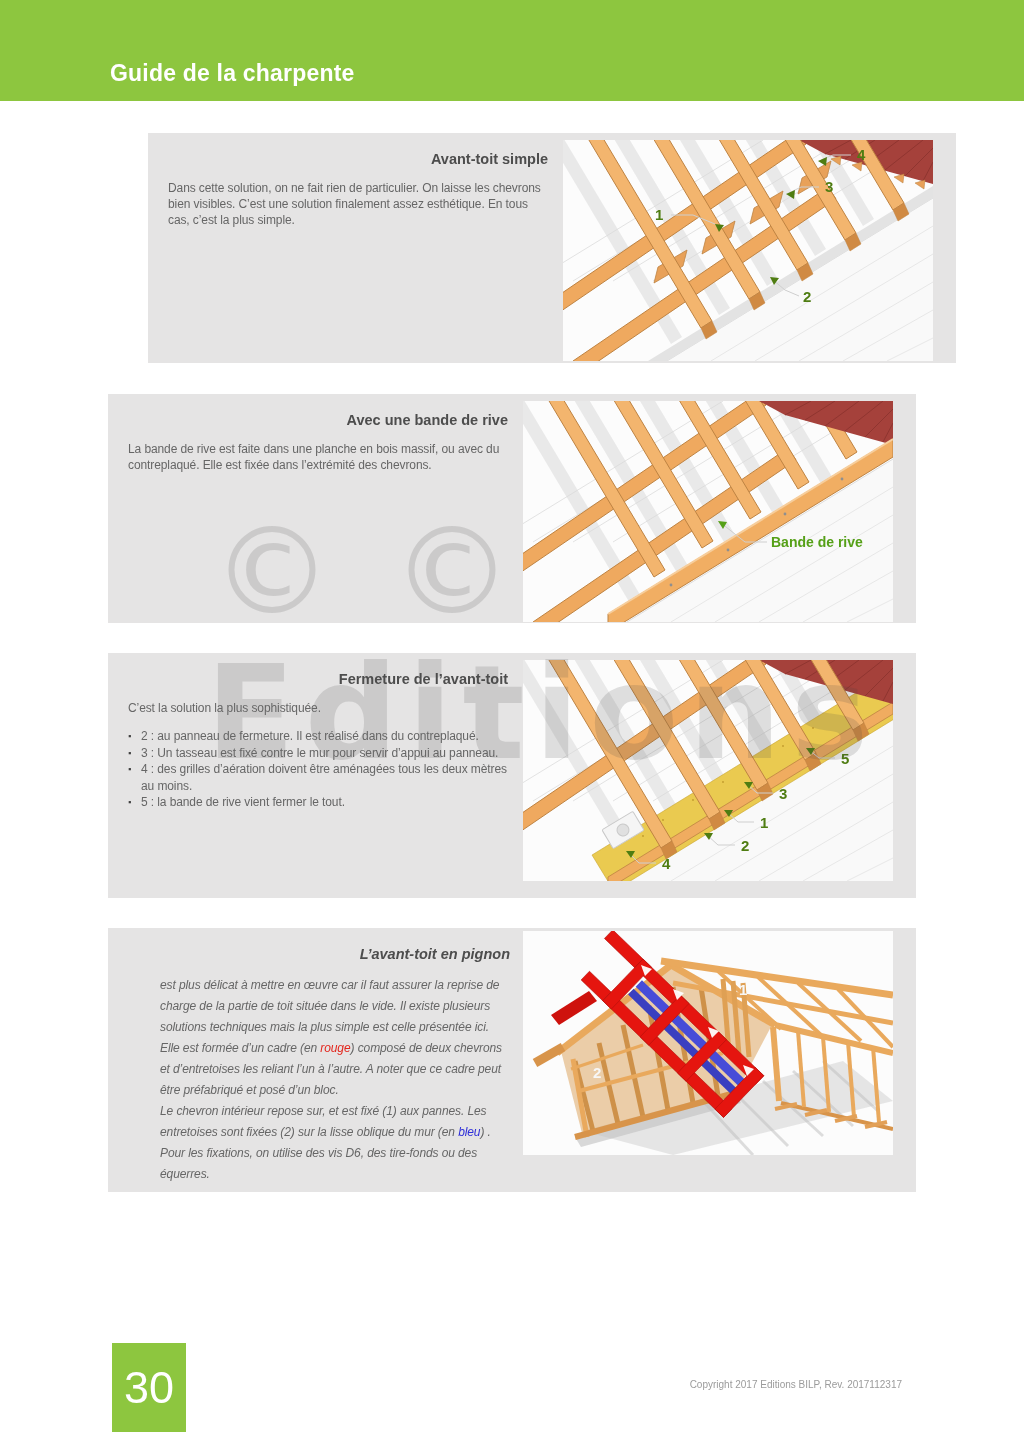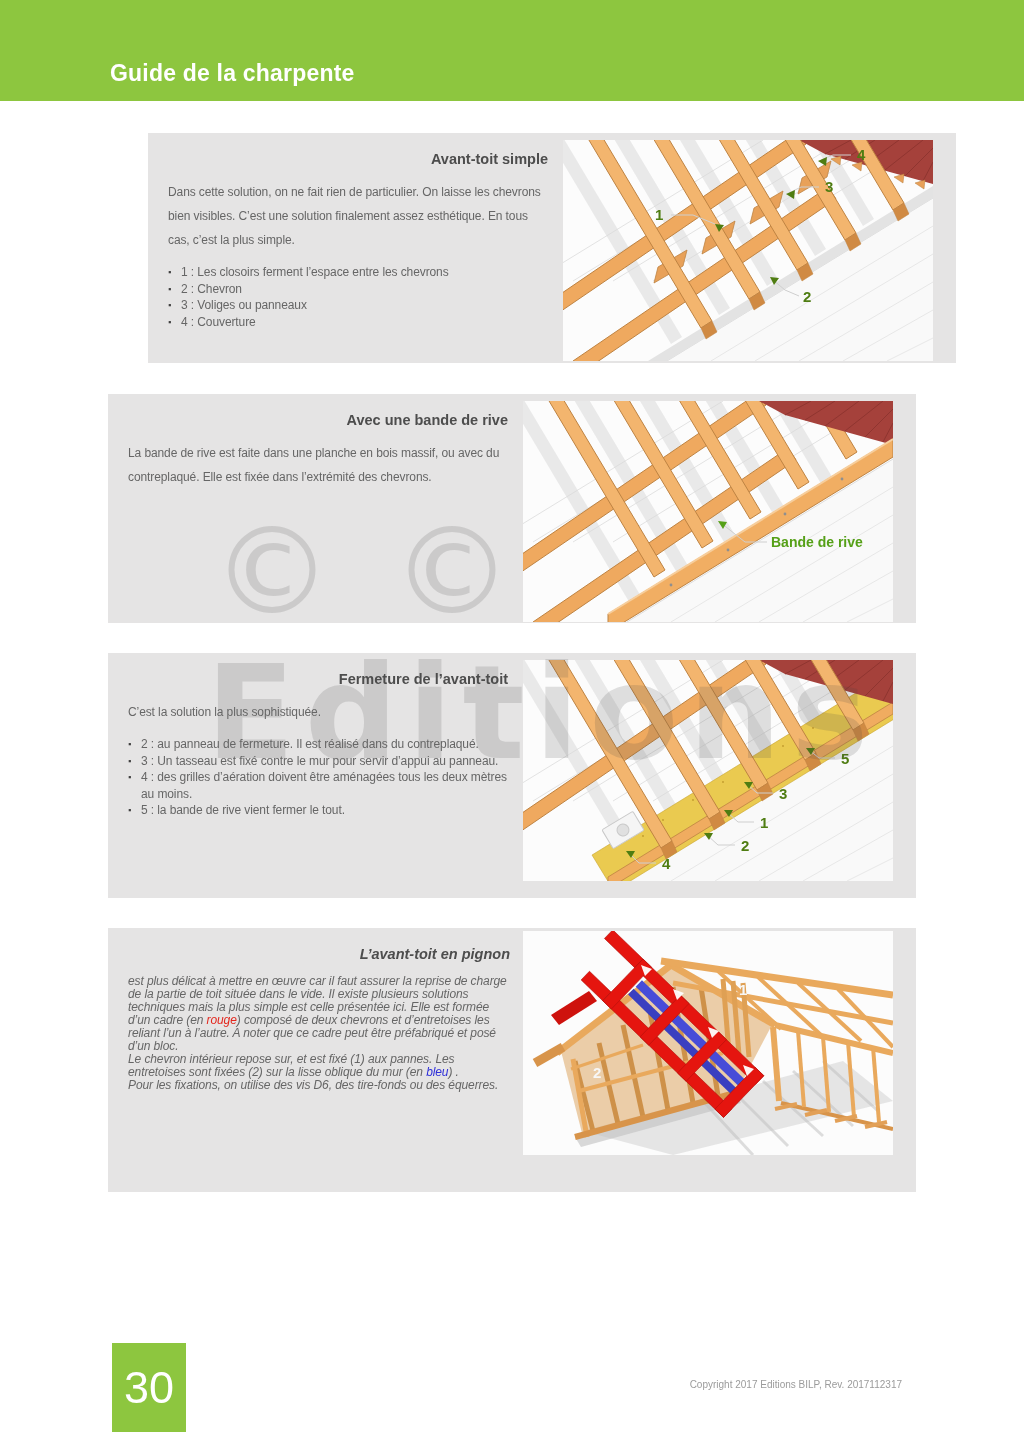--- a/index.html
+++ b/index.html
@@ -14,22 +14,22 @@
   
   .panel{position:absolute;left:108px;width:808px;background:#E5E4E4;}
   .panel-1{top:133px;height:230px;margin-left:40px;}
   .panel-2{top:394px;height:229px;}
   .panel-3{top:653px;height:245px;}
   .panel-4{top:928px;height:264px;}
   .panel-text{position:relative;z-index:2;width:380px;margin-left:20px;padding-top:17px;}
   .panel-4 .panel-text{width:382px;font-style:italic;}
   .panel-title{margin:0 0 12px 0;font-size:14.5px;line-height:18px;font-weight:bold;
     color:#4D4D4D;text-align:right;}
-  .panel-body{margin:0;font-size:12px;line-height:24px;color:#666;letter-spacing:-0.1px;}
-  .panel-4 .panel-body{line-height:13px;}
+  .panel-body{margin:0;font-size:12px;line-height:16px;color:#666;letter-spacing:-0.1px;}
+  .panel-4 .panel-body{line-height:21px;margin-left:32px;}
   .hl-red{color:#E3261D;}
   .hl-blue{color:#2F2FD8;}
   .panel-list{margin:12px 0 0 0;padding:0;list-style:none;}
   .panel-list li{position:relative;padding-left:13px;font-size:12px;line-height:16.5px;
     color:#666;letter-spacing:-0.1px;}
   .panel-list li::before{content:"▪";position:absolute;left:0;top:0;font-size:9px;
     line-height:16.5px;color:#3f3f3f;}
 
   
   .figure{position:absolute;z-index:1;top:7px;right:23px;width:370px;height:221px;margin:0;
@@ -63,26 +63,20 @@
 <div class="page">
 
   <header class="topbar">
     <h1>Guide de la charpente</h1>
   </header>
 
   <section class="panel panel-1">
     <div class="panel-text">
       <h2 class="panel-title">Avant-toit simple</h2>
       <p class="panel-body">Dans cette solution, on ne fait rien de particulier. On laisse les chevrons bien visibles. C’est une solution finalement assez esthétique. En tous cas, c’est la plus simple.</p>
-      <ul class="panel-list">
-        <li>1 : Les closoirs ferment l’espace entre les chevrons</li>
-        <li>2 : Chevron</li>
-        <li>3 : Voliges ou panneaux</li>
-        <li>4 : Couverture</li>
-      </ul>
     </div>
     <figure class="figure">
       <svg viewBox="0 0 370 221">
         <rect width="370" height="221" fill="#FCFCFC"></rect>
         <g stroke="#E2E2E2" stroke-width="1">
           <line x1="200" y1="0" x2="-30" y2="141"></line>
             <line x1="240" y1="0" x2="10" y2="141"></line>
           <line x1="280" y1="0" x2="50" y2="141"></line>
             <line x1="320" y1="0" x2="90" y2="141"></line>
           <line x1="360" y1="0" x2="130" y2="141"></line>

